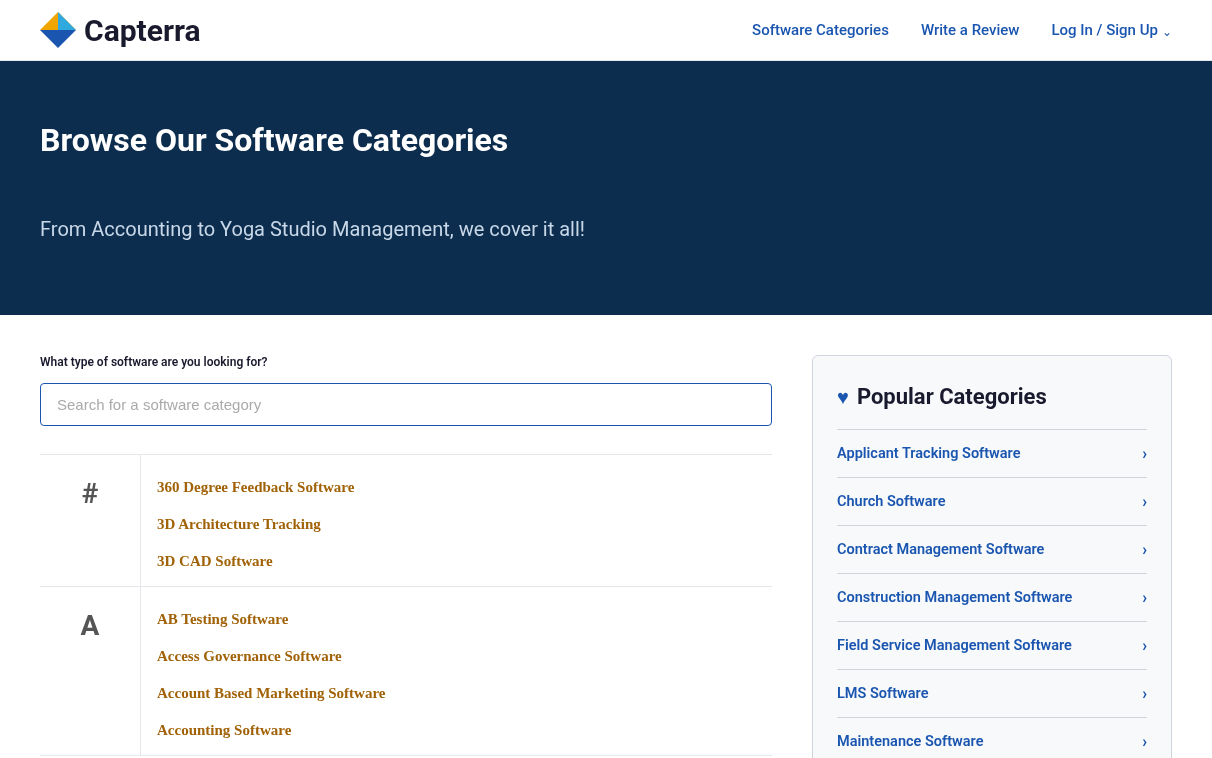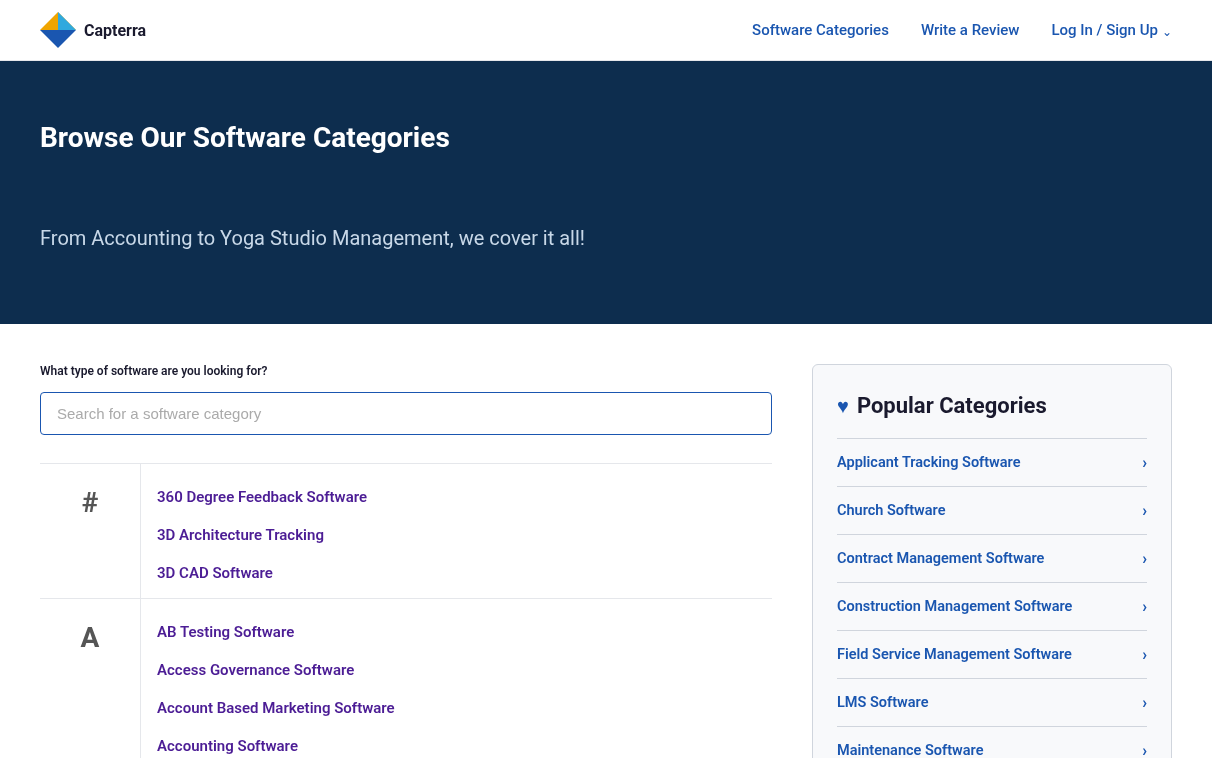--- a/index.html
+++ b/index.html
@@ -19,21 +19,21 @@
       display: flex;
       align-items: center;
       gap: 8px;
       text-decoration: none;
     }
     .nav-logo-icon {
       width: 36px;
       height: 36px;
     }
     .nav-logo-text {
-      font-size: 16px;
+      font-size: 30px;
       font-weight: 700;
       color: #1a1a2e;
     }
     .nav-links {
       display: flex;
       align-items: center;
       gap: 32px;
     }
     .nav-link {
       font-size: 15px;
@@ -51,24 +51,24 @@
       color: #1a56b0;
     }
 
     
     .hero {
       background: #0d2d4e;
       padding: 60px 40px 70px;
       color: #fff;
     }
     .hero-title {
-      font-size: 28px;
+      font-size: 32px;
       font-weight: 700;
       color: #fff;
-      margin-bottom: 36px;
+      margin-bottom: 22px;
     }
     .hero-subtitle {
       font-size: 20px;
       color: #c8d8e8;
       line-height: 1.6;
     }
 
     
     .main-content {
       padding: 40px 40px 0;
@@ -127,23 +127,24 @@
     .category-items-col {
       flex: 1;
       padding: 14px 0 6px 0;
       border-left: 1px solid #e5e7eb;
     }
     .category-item {
       display: block;
       padding: 10px 16px;
       font-size: 15px;
       font-weight: 600;
-      color: #4c1d95;
+      color: #a16207;
       text-decoration: none;
       cursor: pointer;
+      font-family: Liberation Serif, serif;
     }
 
     
     .right-column {
       width: 360px;
       flex-shrink: 0;
     }
     .popular-box {
       border: 1px solid #d0d5dd;
       border-radius: 6px;

